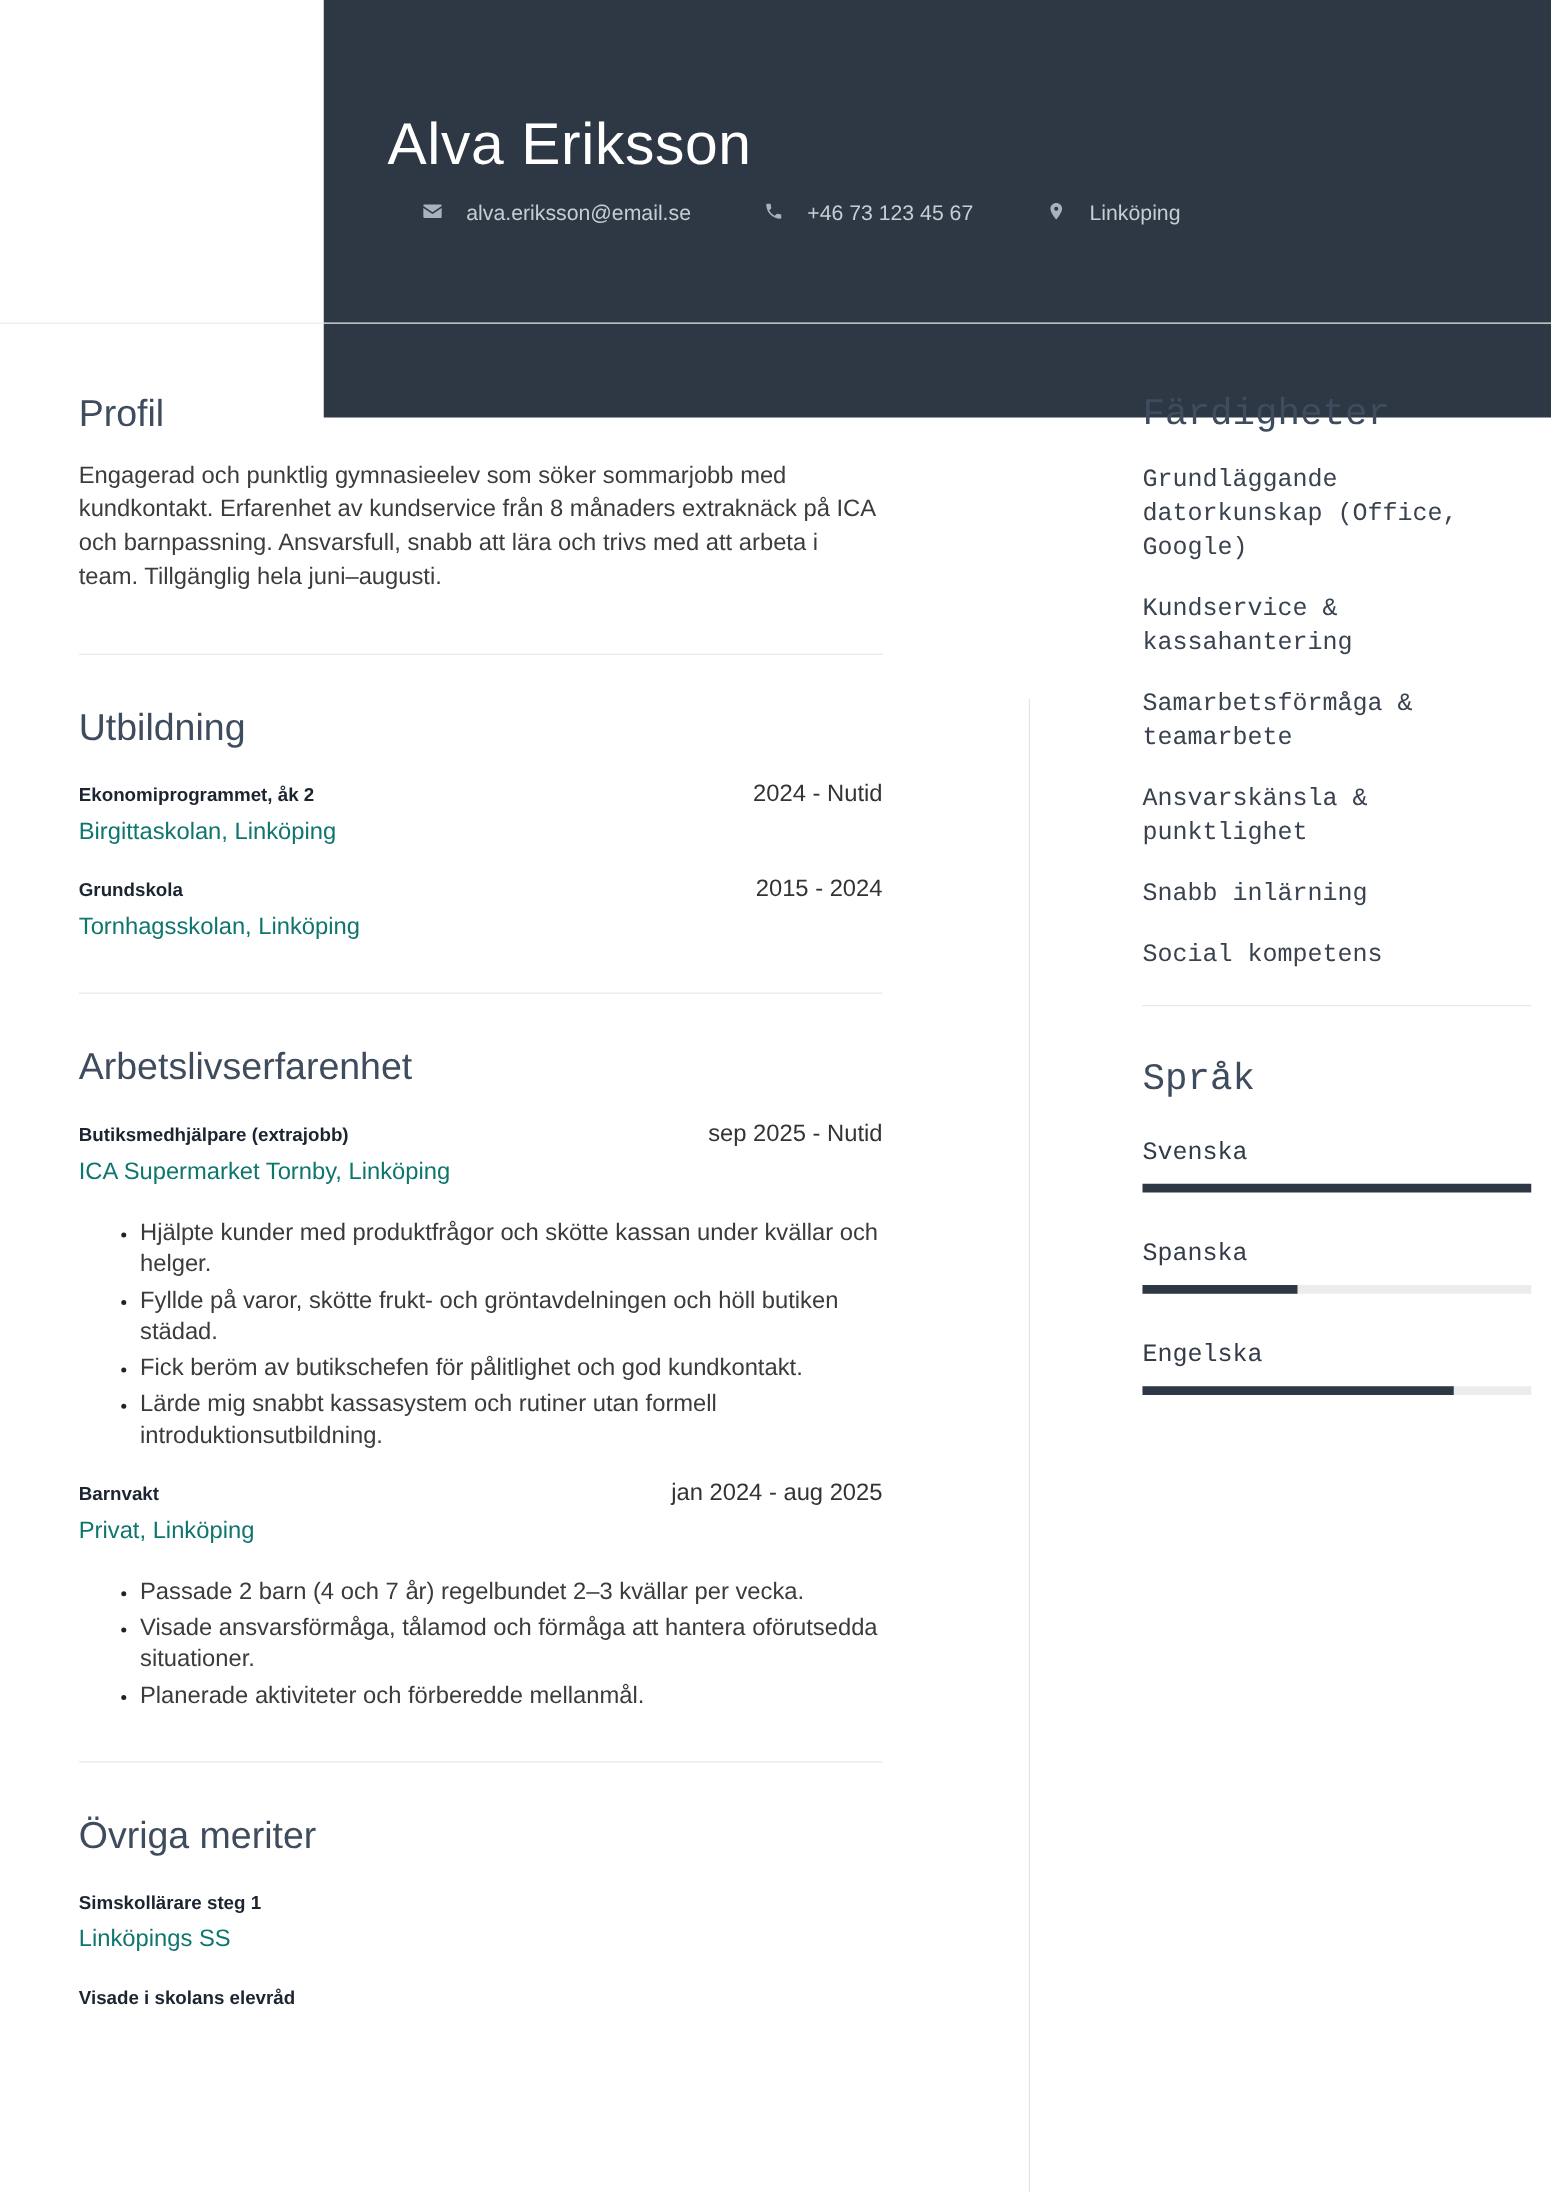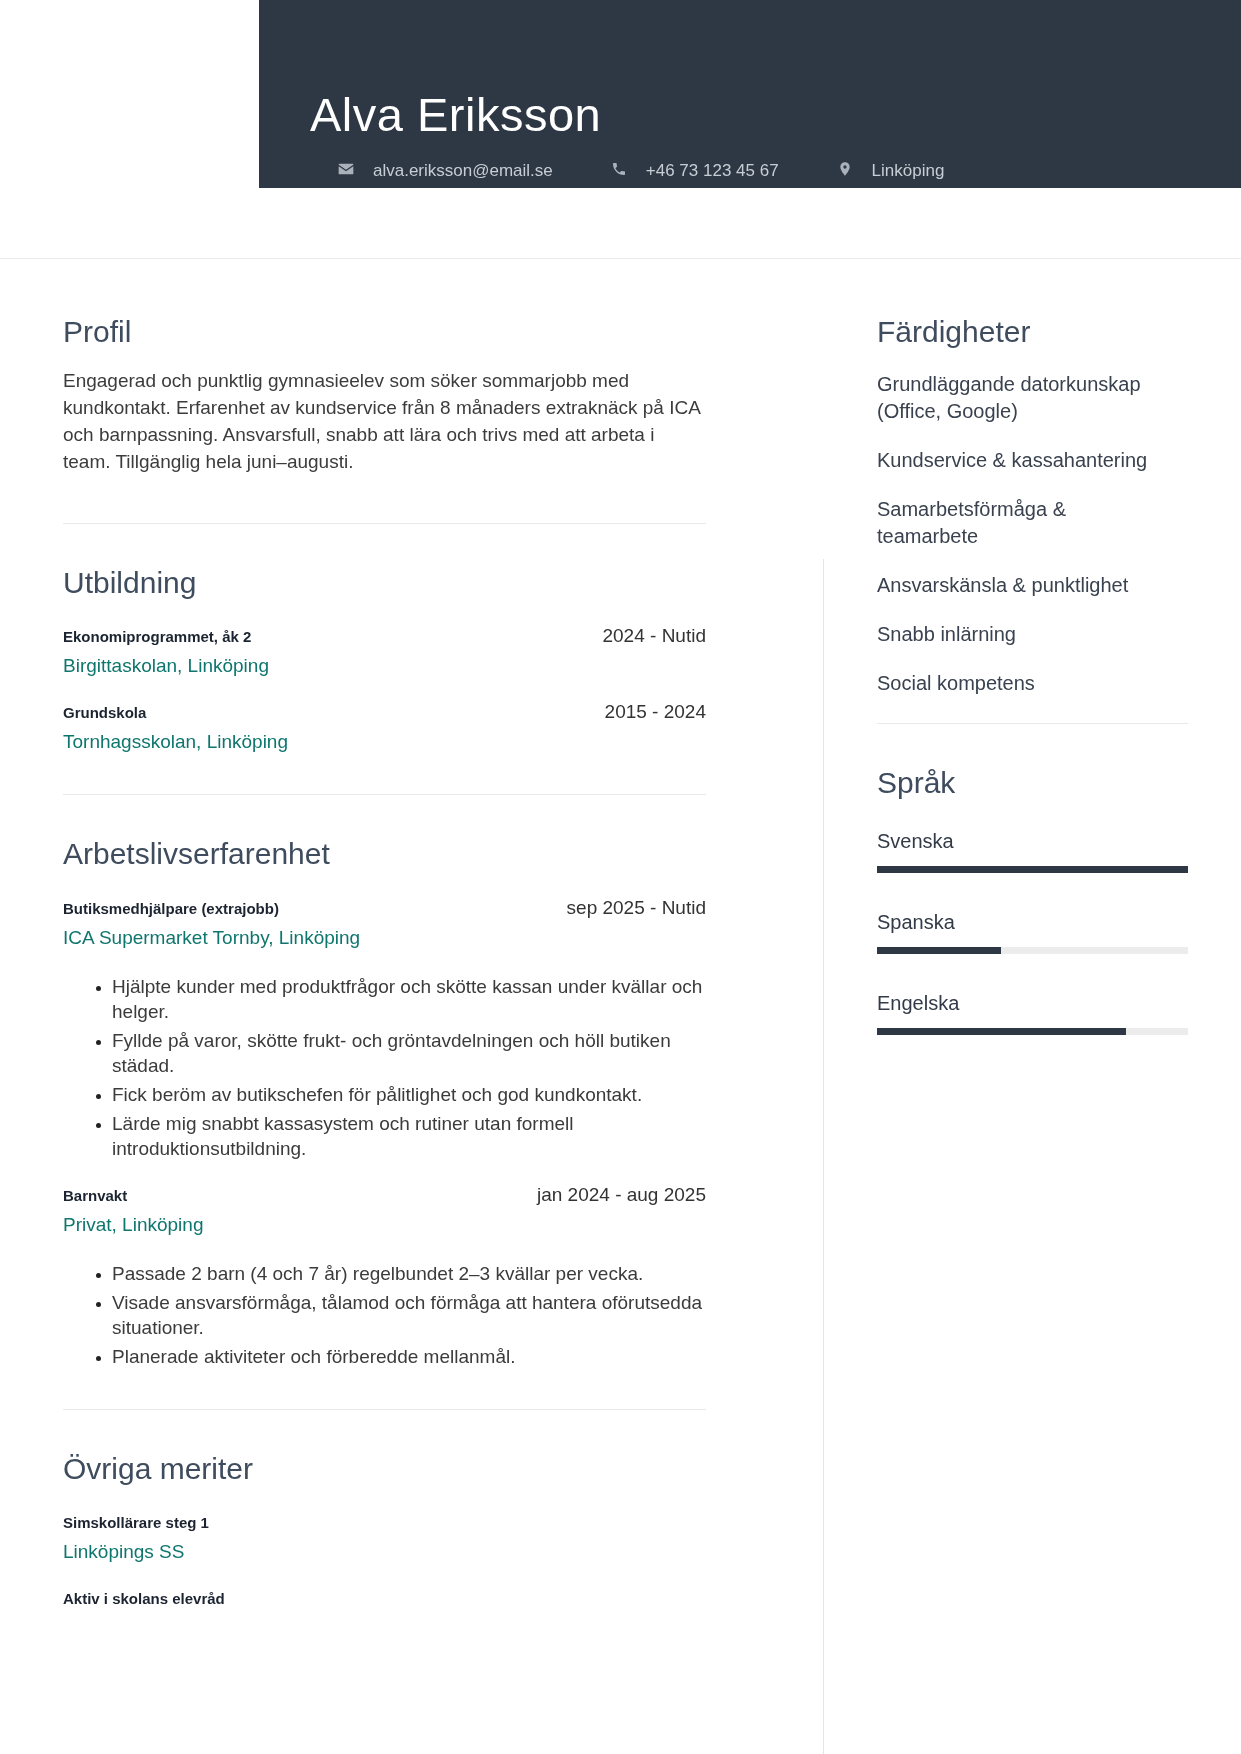--- a/index.html
+++ b/index.html
@@ -1,34 +1,34 @@
 <!DOCTYPE html>
 <html><head>
 <meta charset="utf-8">
 <style>
   * { margin:0; padding:0; box-sizing:border-box; }
   html,body { width:1241px; height:1754px; background:#ffffff;
               font-family:"Liberation Sans", sans-serif; }
   .page { position:relative; width:1241px; height:1754px; background:#fff; overflow:hidden; }
 
   
-  .header { position:absolute; left:259px; top:0; width:982px; height:188px;
+  .header { position:absolute; left:259px; top:0; width:982px; height:334px;
             background:#2e3744; padding:88px 40px 0 51px; }
   .header-underline { position:absolute; left:0; top:258px; width:100%; height:1px;
                       background:#ececec; }
   .name { font-size:47px; font-weight:300; color:#ffffff; letter-spacing:0.5px; line-height:1.15; }
   .contact-row { display:flex; align-items:center; gap:30px; margin-top:19px;
                  color:#c7cdd4; font-size:17px; }
   .contact-item { display:flex; align-items:flex-start; gap:19px;padding-left:28px; }
   .contact-item svg { width:16px; height:16px; fill:#aab1ba; flex:0 0 auto; }
 
   
   .main { position:absolute; left:0; top:259px; width:1241px; }
   .col-left  { position:absolute; left:63px;  top:0; width:643px; }
-  .col-right { position:absolute; left:877px; top:0; width:311px; }
+  .col-right { position:absolute; left:914px; top:0; width:311px;font-family:Liberation Mono, monospace; }
   .v-divider { position:absolute; left:823px; top:300px; width:1px; height:1454px;
                background:#e5e5e5; }
 
   h2.section-heading { font-size:30px; font-weight:400; color:#3f4c5d; line-height:1.14; }
   .col-left  h2.first, .col-right h2.first { margin-top:56px; }
   hr.rule { border:none; border-top:1px solid #e9e9e9; }
 
   
   .profile-text { margin-top:18px; font-size:19px; line-height:27px; color:#3c3c3c; }
   .col-left hr.rule { margin-top:48px; }
@@ -149,21 +149,21 @@
       <h2 class="section-heading after-rule">Övriga meriter</h2>
 
       <div class="entry">
         <div class="entry-head">
           <span class="entry-title">Simskollärare steg 1</span>
         </div>
         <div class="entry-sub">Linköpings SS</div>
       </div>
       <div class="entry">
         <div class="entry-head">
-          <span class="entry-title">Aktiv i skolans elevråd</span>
+          <span class="entry-title">Visade i skolans elevråd</span>
         </div>
         <div class="entry-sub"></div>
       </div>
     </div>
 
     <div class="col-right">
 
       <h2 class="section-heading first">Färdigheter</h2>
       <div class="skills-list">
         <div class="skill-item">Grundläggande datorkunskap (Office, Google)</div>

